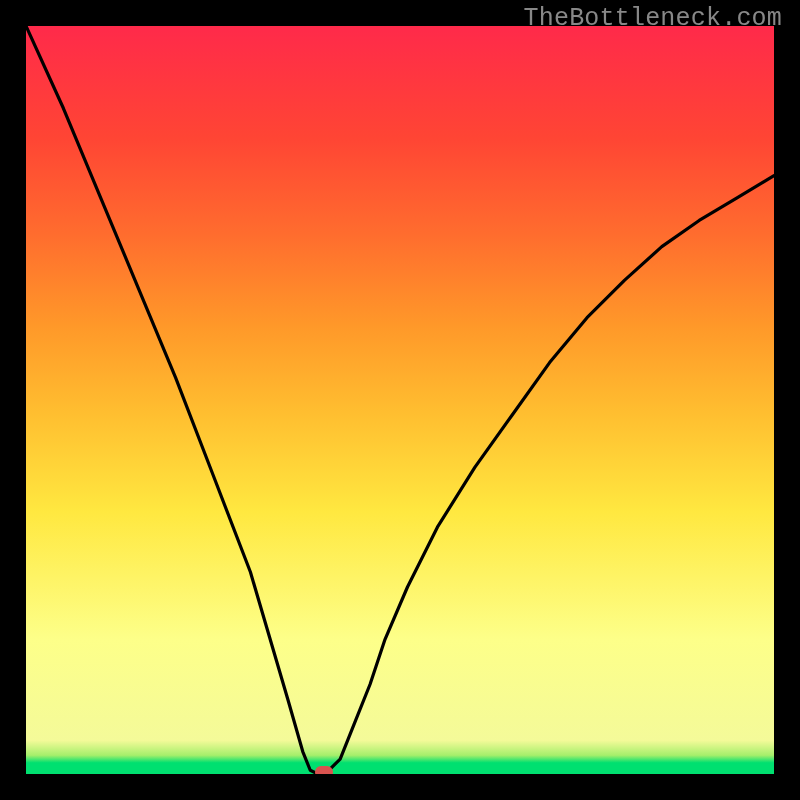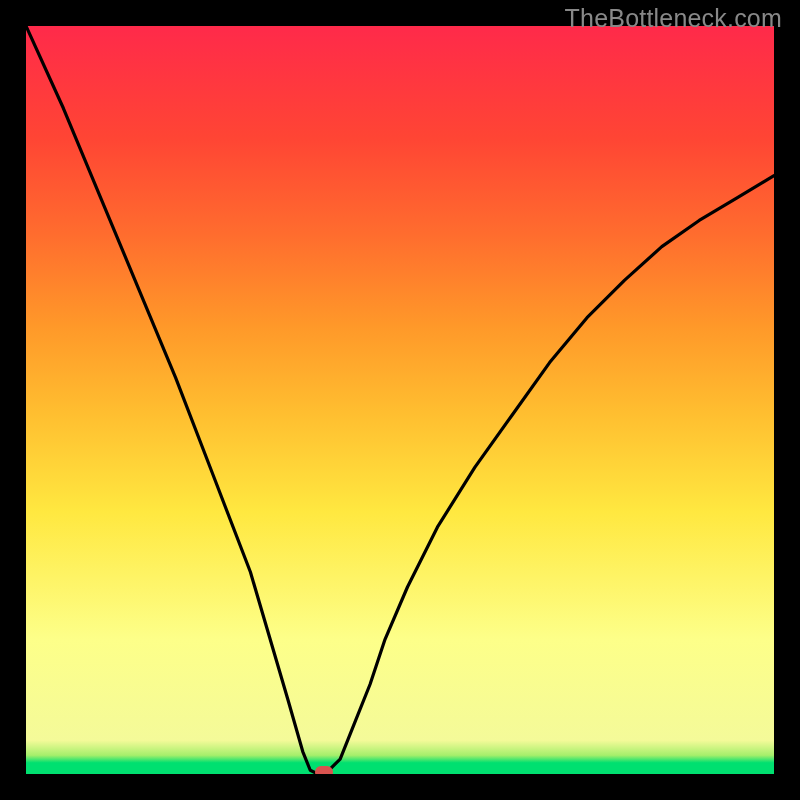--- a/index.html
+++ b/index.html
@@ -13,21 +13,21 @@
   .frame {
     position: relative;
     width: 800px;
     height: 800px;
     background: #000;
   }
   .watermark {
     position: absolute;
     top: 4px;
     right: 18px;
-    font-family: Liberation Sans, sans-serif;
+    font-family: Liberation Mono, monospace;
     font-size: 25px;
     font-weight: 500;
     color: #888888;
     letter-spacing: 0.2px;
     z-index: 4;
   }
   .plot-box {
     position: absolute;
     left: 26px;
     top: 26px;

